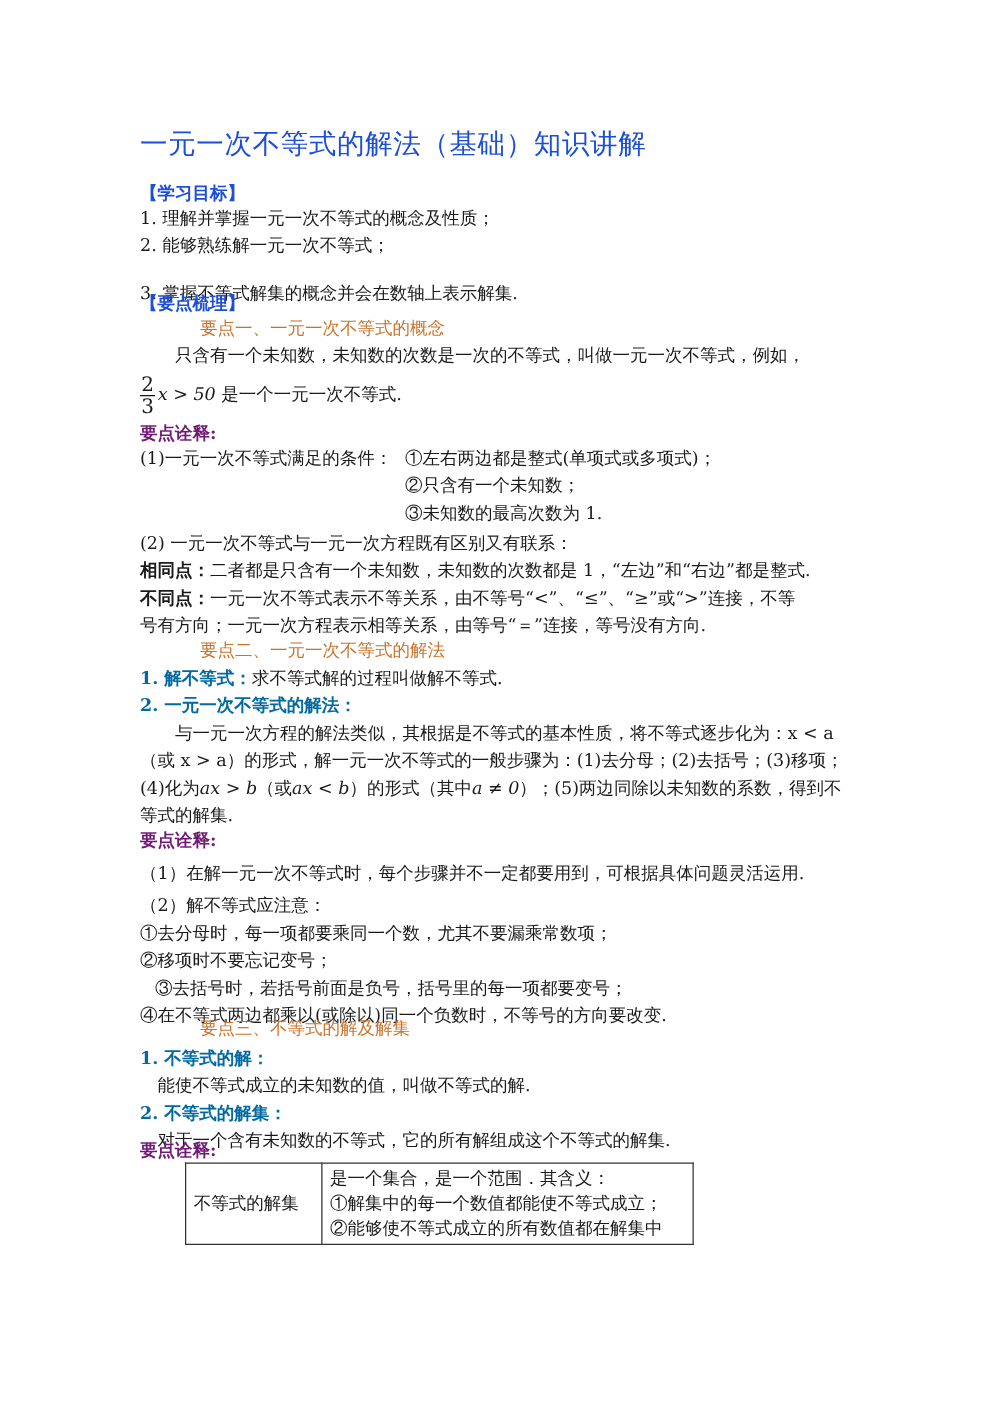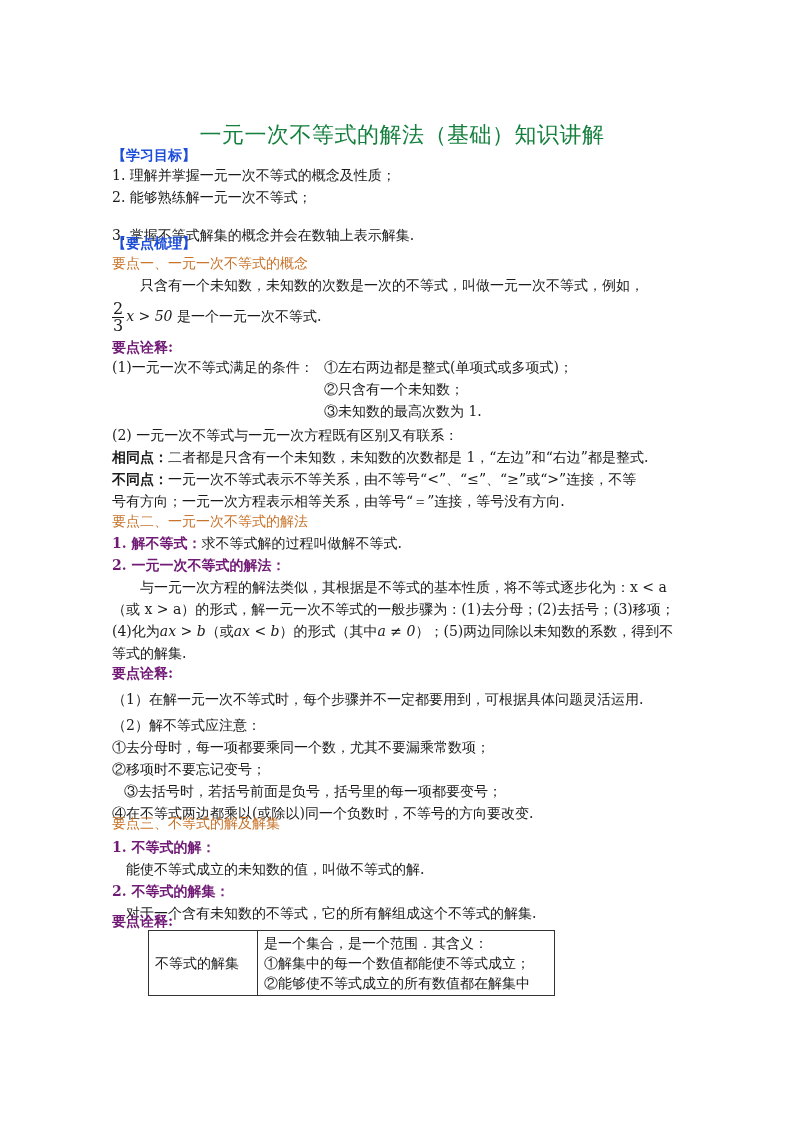--- a/index.html
+++ b/index.html
@@ -1,25 +1,25 @@
 <!DOCTYPE html>
 <html><head>
 <meta charset="utf-8">
 <style>
   html, body { margin: 0; padding: 0; background: #ffffff; }
   body { width: 800px; height: 1131px; position: relative; overflow: hidden;
          font-family: "DejaVu Serif", "Liberation Serif", serif; color: #1a1a1a; }
   .page { position: absolute; left: 112px; top: 0; width: 580px; }
-  .title { position: absolute; left: 0; top: 120px; width: 580px; text-align: center;
-           font-size: 22px; letter-spacing: 0.5px; color: #15803d; }
+  .title { position: absolute; left: 0; top: 100px; width: 580px; text-align: left;
+           font-size: 22px; letter-spacing: 0.5px; color: #1d4ed8; }
   .line { position: absolute; left: 0; font-size: 14px; line-height: 18px; white-space: nowrap; }
   .green { color: #1d4ed8; font-weight: bold; }
-  .orange { color: #c8742c; }
+  .orange { color: #c8742c; margin-left: 48px; }
   .magenta { color: #701a75; font-weight: bold; }
-  .blue { color: #701a75; font-weight: bold; }
+  .blue { color: #0369a1; font-weight: bold; }
   .bold { font-weight: bold; }
   .frac { display: inline-block; vertical-align: middle; text-align: center; font-size: 16px; line-height: 16px; margin-right: 2px; }
   .frac span { display: block; }
   .frac .num { border-bottom: 1px solid #111; padding: 0 1px; }
   .ital { font-style: italic; }
   table.notes { position: absolute; left: 36px; top: 930px; border-collapse: collapse; font-size: 14px; }
   table.notes td { border: 1px solid #333; padding: 2px 6px; line-height: 20px; vertical-align: middle; }
   table.notes td.label { width: 96px; }
   table.notes td.content { width: 284px; }
 </style>

